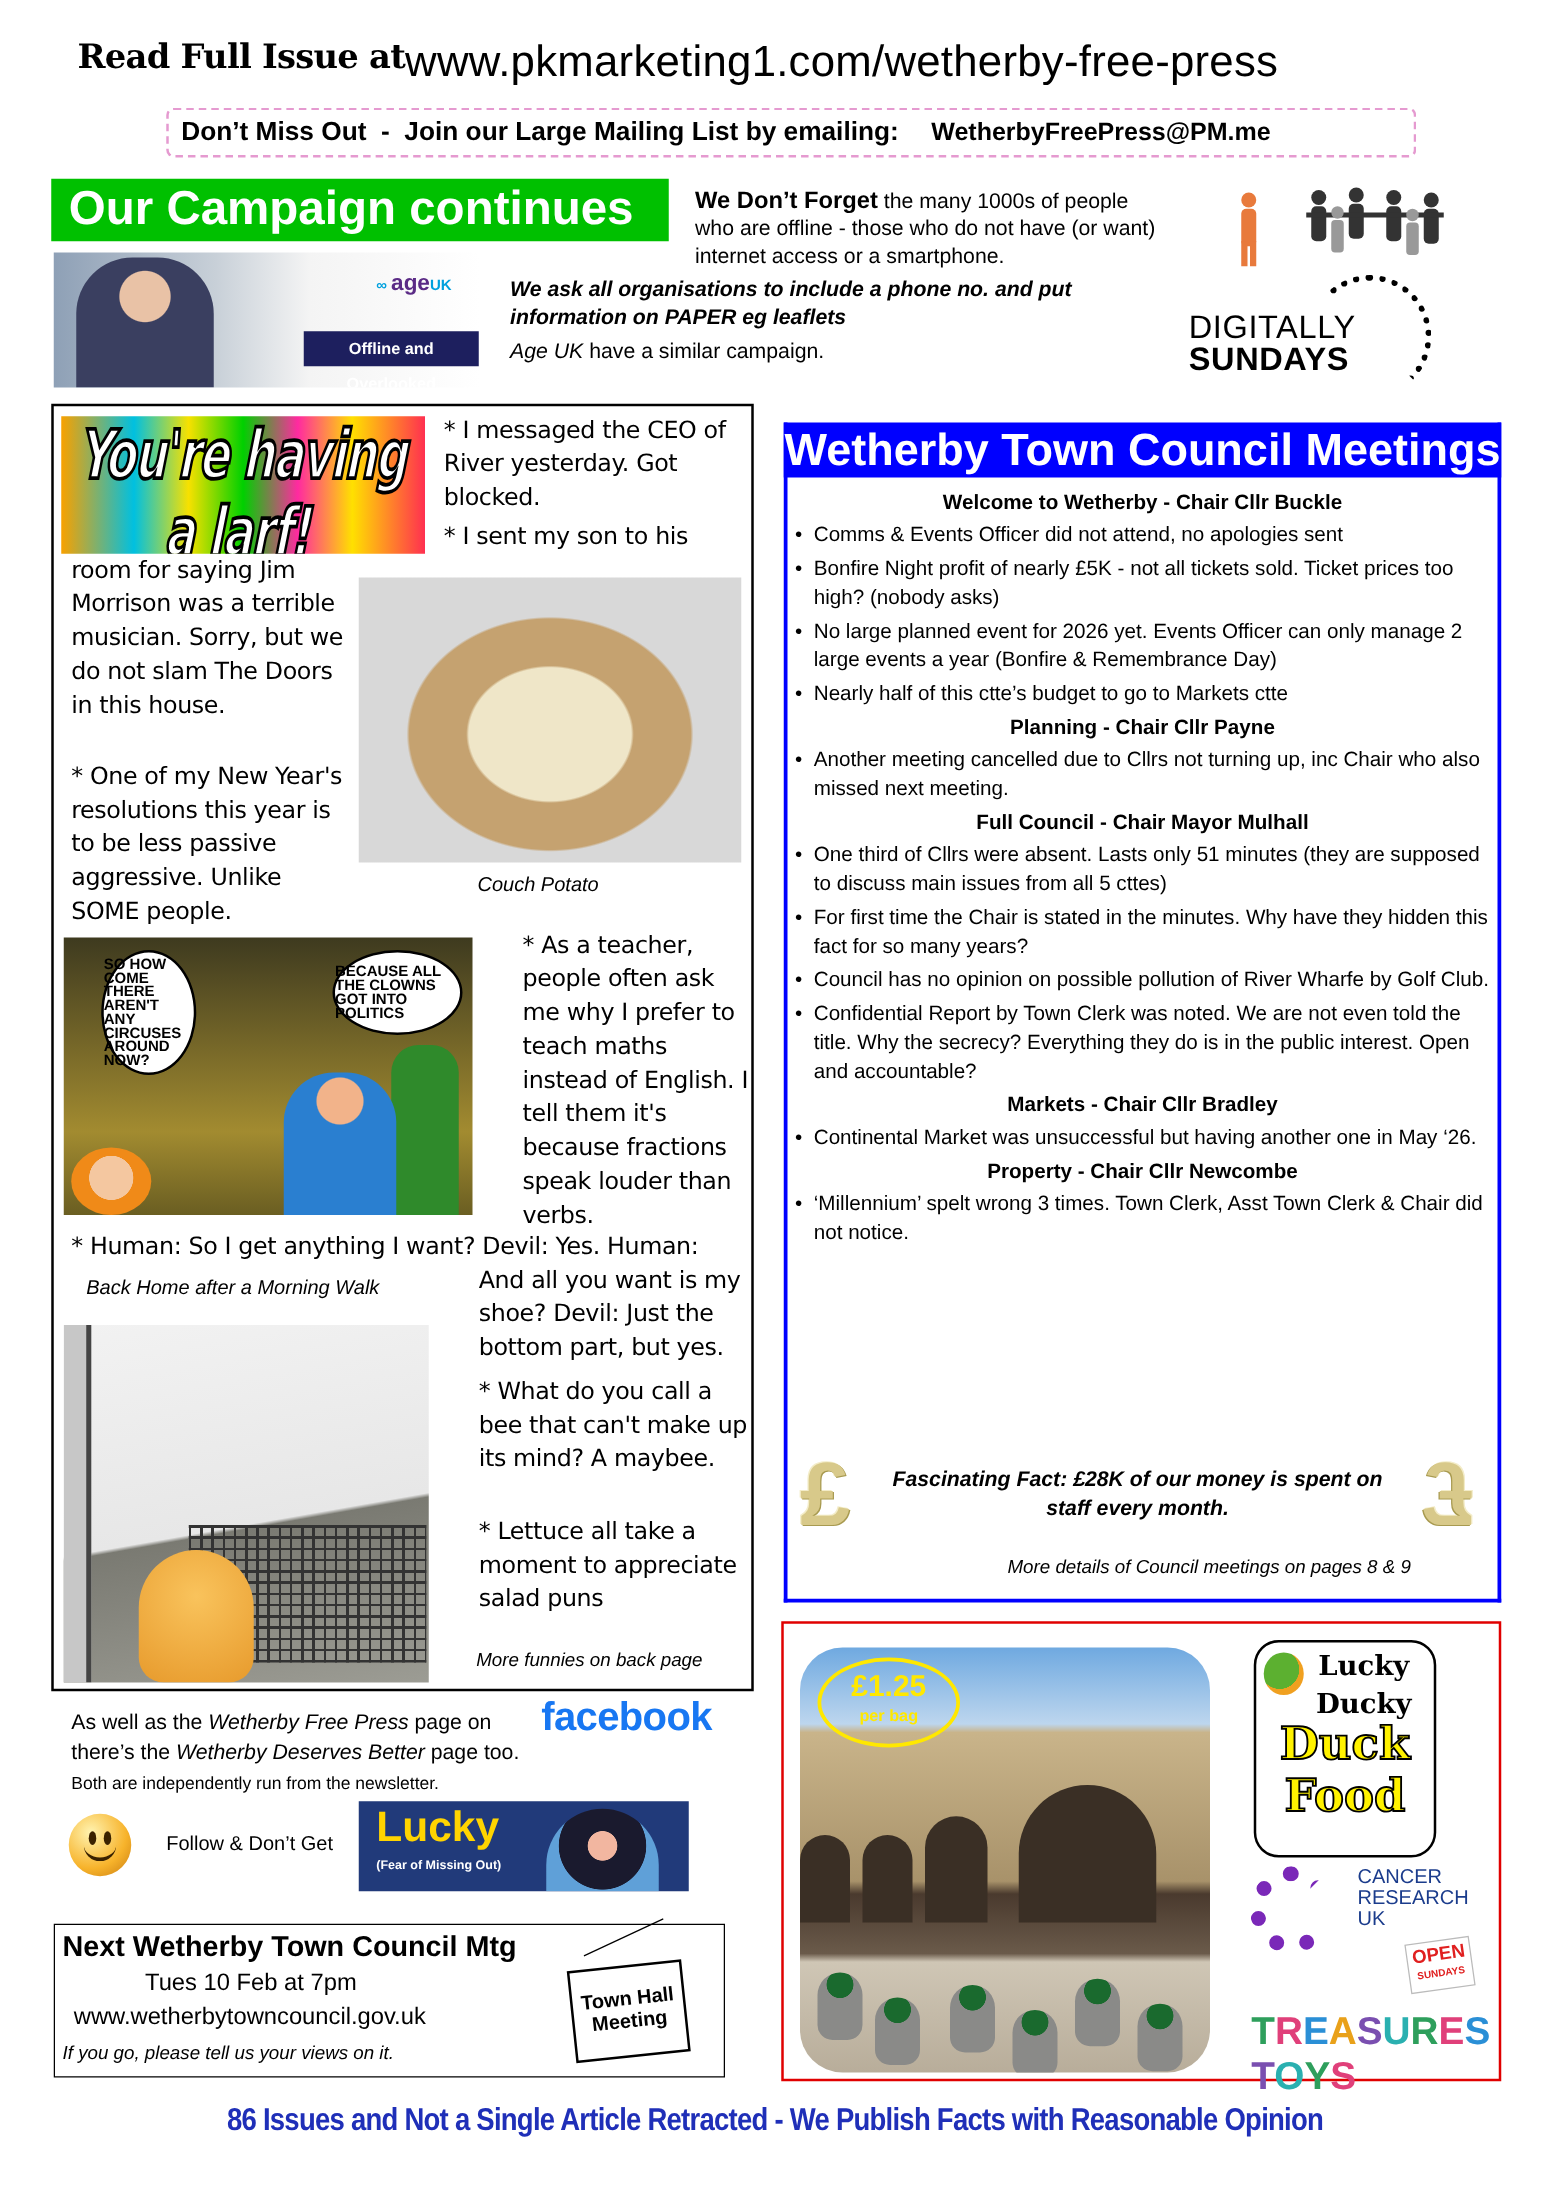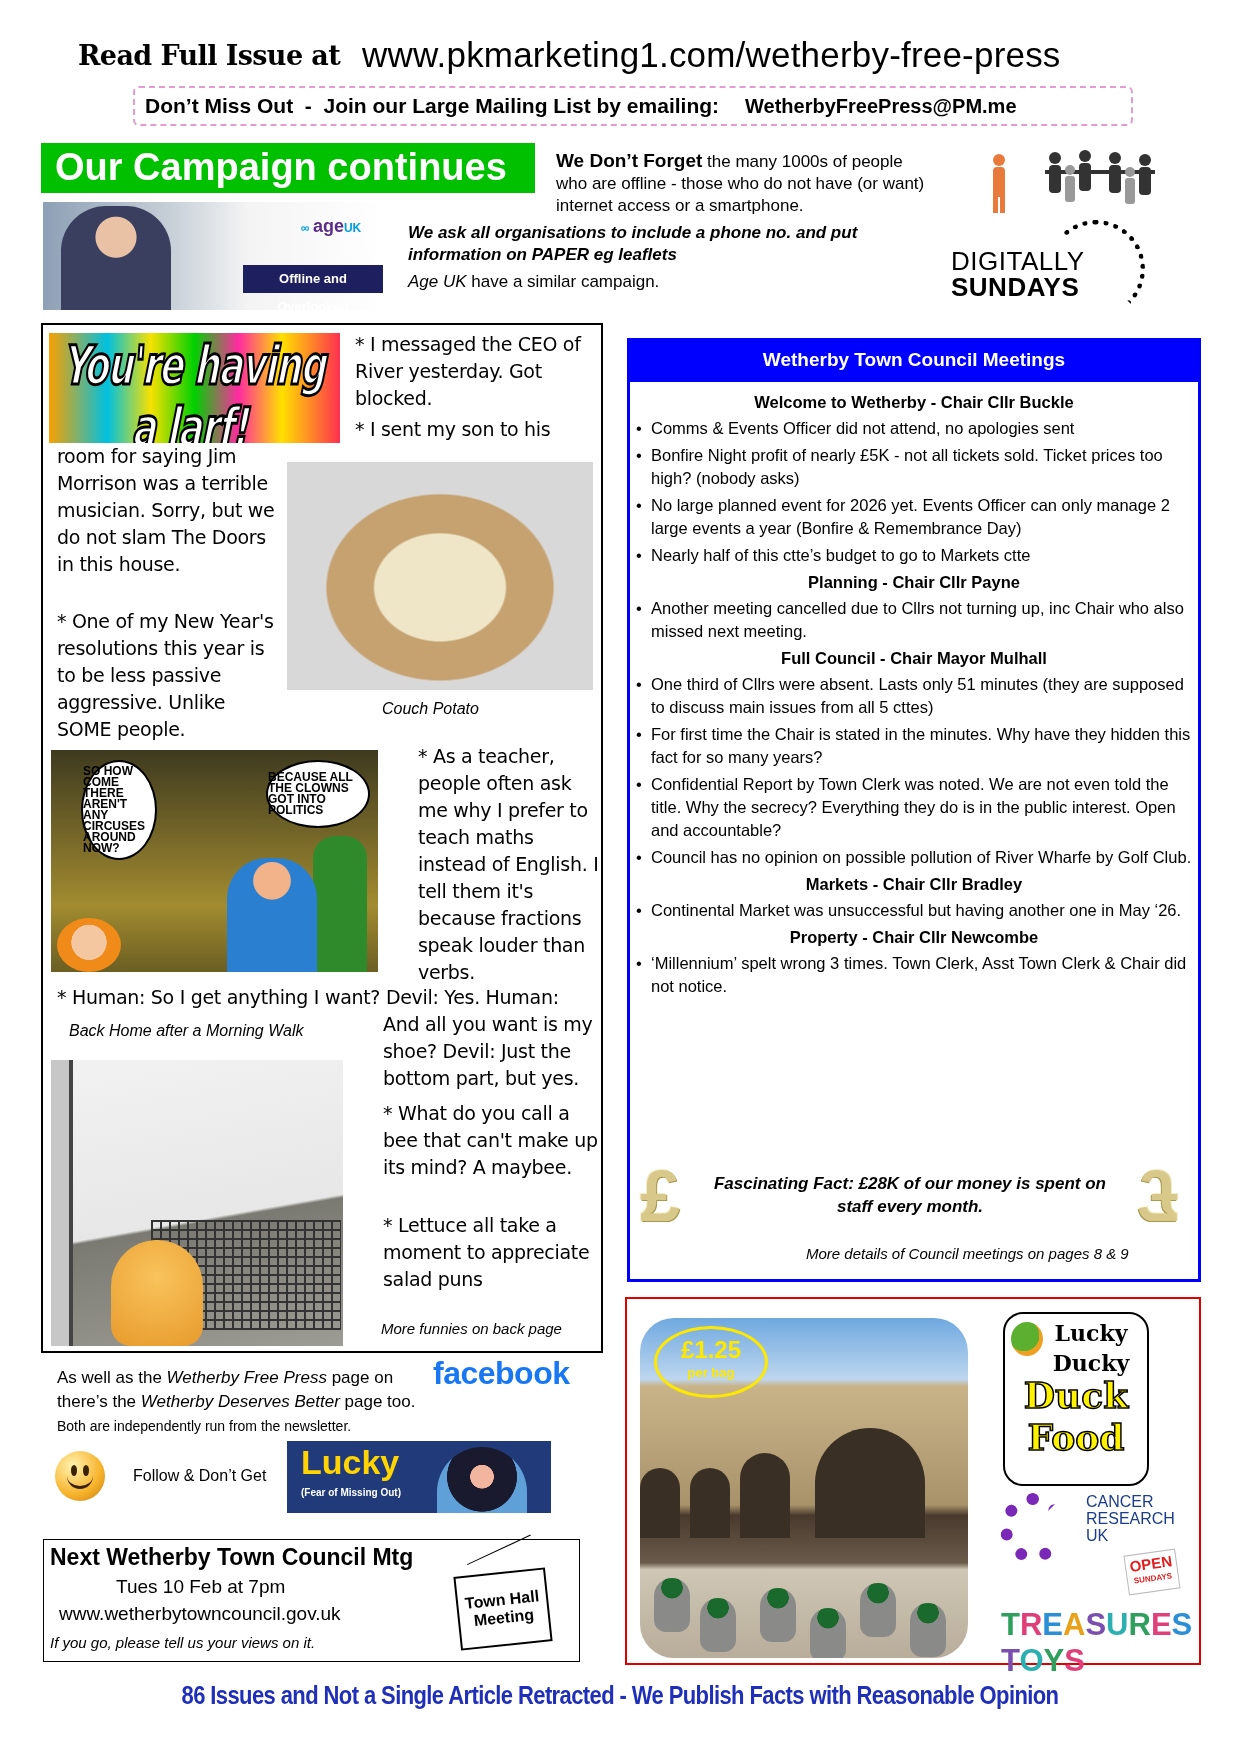--- a/index.html
+++ b/index.html
@@ -1,21 +1,21 @@
 <!DOCTYPE html>
 <html><head>
 <meta charset="utf-8">
 <style>
   * { box-sizing: border-box; margin: 0; padding: 0; }
   body { width: 1240px; height: 1754px; background: #fff; position: relative; font-family: "Liberation Sans", sans-serif; color: #000; overflow: hidden; }
   .abs { position: absolute; }
   .comic { font-family: "DejaVu Sans", sans-serif; font-size: 19px; line-height: 27px; letter-spacing: -0.3px; }
 
   
-  #hdr { left: 78px; top: 30px; width: 1100px; height: 50px; display: flex; align-items: center; gap: 22px; }
+  #hdr { left: 62px; top: 30px; width: 1100px; height: 50px; display: flex; align-items: flex-start; }
   #hdr .lead { font-family: "DejaVu Serif", serif; font-weight: 900; font-size: 27px; letter-spacing: -0.6px; }
   #hdr .url { font-size: 35px; letter-spacing: 0.2px; }
   #mail { left: 133px; top: 86px; width: 1000px; height: 40px; border: 2px dashed #e59ad0; border-radius: 6px; display: flex; align-items: center; padding-left: 10px; font-size: 21px; font-weight: bold; white-space: pre; }
   #mail .em { margin-left: 26px; font-weight: bold; font-size: 20px; }
 
   
   #camp-title { left: 41px; top: 143px; width: 494px; height: 50px; background: #00c000; color: #fff; font-size: 38px; font-weight: bold; padding-left: 14px; line-height: 48px; }
   #ageuk-img { left: 43px; top: 202px; width: 341px; height: 108px; background: linear-gradient(90deg, #8ea0b6 0%, #c8d0d8 38%, #f4f4f4 60%, #fff 100%); overflow: hidden; }
   #ageuk-img .person { position: absolute; left: 18px; top: 4px; width: 110px; height: 104px; border-radius: 45px 45px 0 0; background: radial-gradient(circle at 50% 30%, #e9c2a6 0 22%, #3a3f60 23% 100%); }
   #ageuk-img .logo { position: absolute; left: 258px; top: 14px; font-weight: bold; font-size: 18px; color: #5b2b86; }
@@ -70,21 +70,21 @@
   #next { left: 43px; top: 1539px; width: 537px; height: 123px; border: 1.5px solid #000; }
   #next .t { position: absolute; left: 6px; top: 4px; font-size: 23px; font-weight: bold; }
   #next .d { position: absolute; left: 72px; top: 36px; font-size: 19px; }
   #next .u { position: absolute; left: 15px; top: 63px; font-size: 19px; }
   #next .i { position: absolute; left: 6px; top: 94px; font-size: 15px; font-style: italic; }
   #sign { left: 457px; top: 1572px; width: 92px; height: 74px; border: 2px solid #000; background: #fff; transform: rotate(-6deg); display: flex; align-items: center; justify-content: center; text-align: center; font-size: 16px; line-height: 18px; font-weight: bold; }
   #sign-str { left: 470px; top: 1548px; width: 70px; height: 30px; border-top: 1.5px solid #000; transform: rotate(-25deg); }
 
   
   #council { left: 627px; top: 338px; width: 574px; height: 944px; border: 3px solid #0000ff; border-top: none; }
-  #council-h { left: 627px; top: 338px; width: 574px; height: 44px; background: #0000ff; color: #fff; font-size: 19px; font-weight: bold; text-align: center; line-height: 44px; }
+  #council-h { left: 627px; top: 338px; width: 574px; height: 44px; background: #0000ff; color: #fff; font-size: 36px; font-weight: bold; text-align: center; line-height: 44px; }
   #council-body { left: 636px; top: 390px; width: 556px; font-size: 16.5px; line-height: 23px; }
   .sec { font-weight: bold; text-align: center; margin: 1px 0 3px 0; }
   .bul { position: relative; padding-left: 15px; margin-bottom: 4px; }
   .bul::before { content: "\2022"; position: absolute; left: 0; top: 0; }
   #fact { left: 640px; top: 1160px; width: 548px; height: 80px; }
   .pound { position: absolute; top: 0; width: 52px; height: 72px; color: #d8c98a; font-size: 72px; font-weight: bold; line-height: 72px; text-shadow: 1px 1px 0 #a89a50, -1px -1px 0 #f3ecc8; }
   #fact .txt { position: absolute; left: 60px; top: 12px; width: 420px; text-align: center; font-style: italic; font-weight: bold; font-size: 17px; line-height: 23px; }
   #more-council { left: 806px; top: 1245px; font-size: 15px; font-style: italic; }
 
   
@@ -226,22 +226,22 @@
   <div class="sec">Welcome to Wetherby - Chair Cllr Buckle</div>
   <div class="bul">Comms &amp; Events Officer did not attend, no apologies sent</div>
   <div class="bul">Bonfire Night profit of nearly £5K - not all tickets sold. Ticket prices too high? (nobody asks)</div>
   <div class="bul">No large planned event for 2026 yet. Events Officer can only manage 2 large events a year (Bonfire &amp; Remembrance Day)</div>
   <div class="bul">Nearly half of this ctte’s budget to go to Markets ctte</div>
   <div class="sec">Planning - Chair Cllr Payne</div>
   <div class="bul">Another meeting cancelled due to Cllrs not turning up, inc Chair who also missed next meeting.</div>
   <div class="sec">Full Council - Chair Mayor Mulhall</div>
   <div class="bul">One third of Cllrs were absent. Lasts only 51 minutes (they are supposed to discuss main issues from all 5 cttes)</div>
   <div class="bul">For first time the Chair is stated in the minutes. Why have they hidden this fact for so many years?</div>
+  <div class="bul">Council has no opinion on possible pollution of River Wharfe by Golf Club.</div>
   <div class="bul">Confidential Report by Town Clerk was noted. We are not even told the title. Why the secrecy? Everything they do is in the public interest. Open and accountable?</div>
-  <div class="bul">Council has no opinion on possible pollution of River Wharfe by Golf Club.</div>
   <div class="sec">Markets - Chair Cllr Bradley</div>
   <div class="bul">Continental Market was unsuccessful but having another one in May ‘26.</div>
   <div class="sec">Property  - Chair Cllr Newcombe</div>
   <div class="bul">‘Millennium’ spelt wrong 3 times. Town Clerk, Asst Town Clerk &amp; Chair did not notice.</div>
 </div>
 <div id="fact" class="abs">
   <div class="pound" style="left:0;">£</div>
   <div class="txt">Fascinating Fact: £28K of our money is spent on staff every month.</div>
   <div class="pound" style="left:486px;transform:scaleX(-1);">£</div>
 </div>

